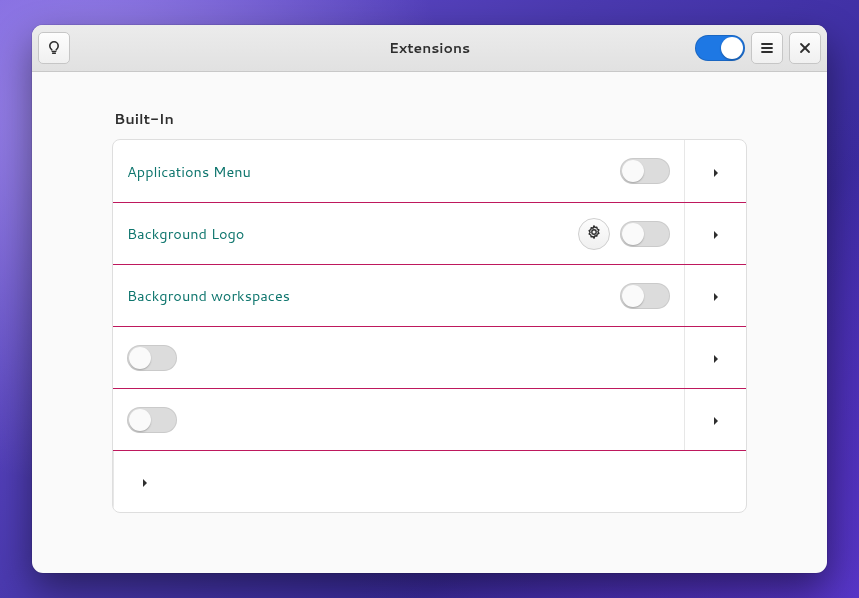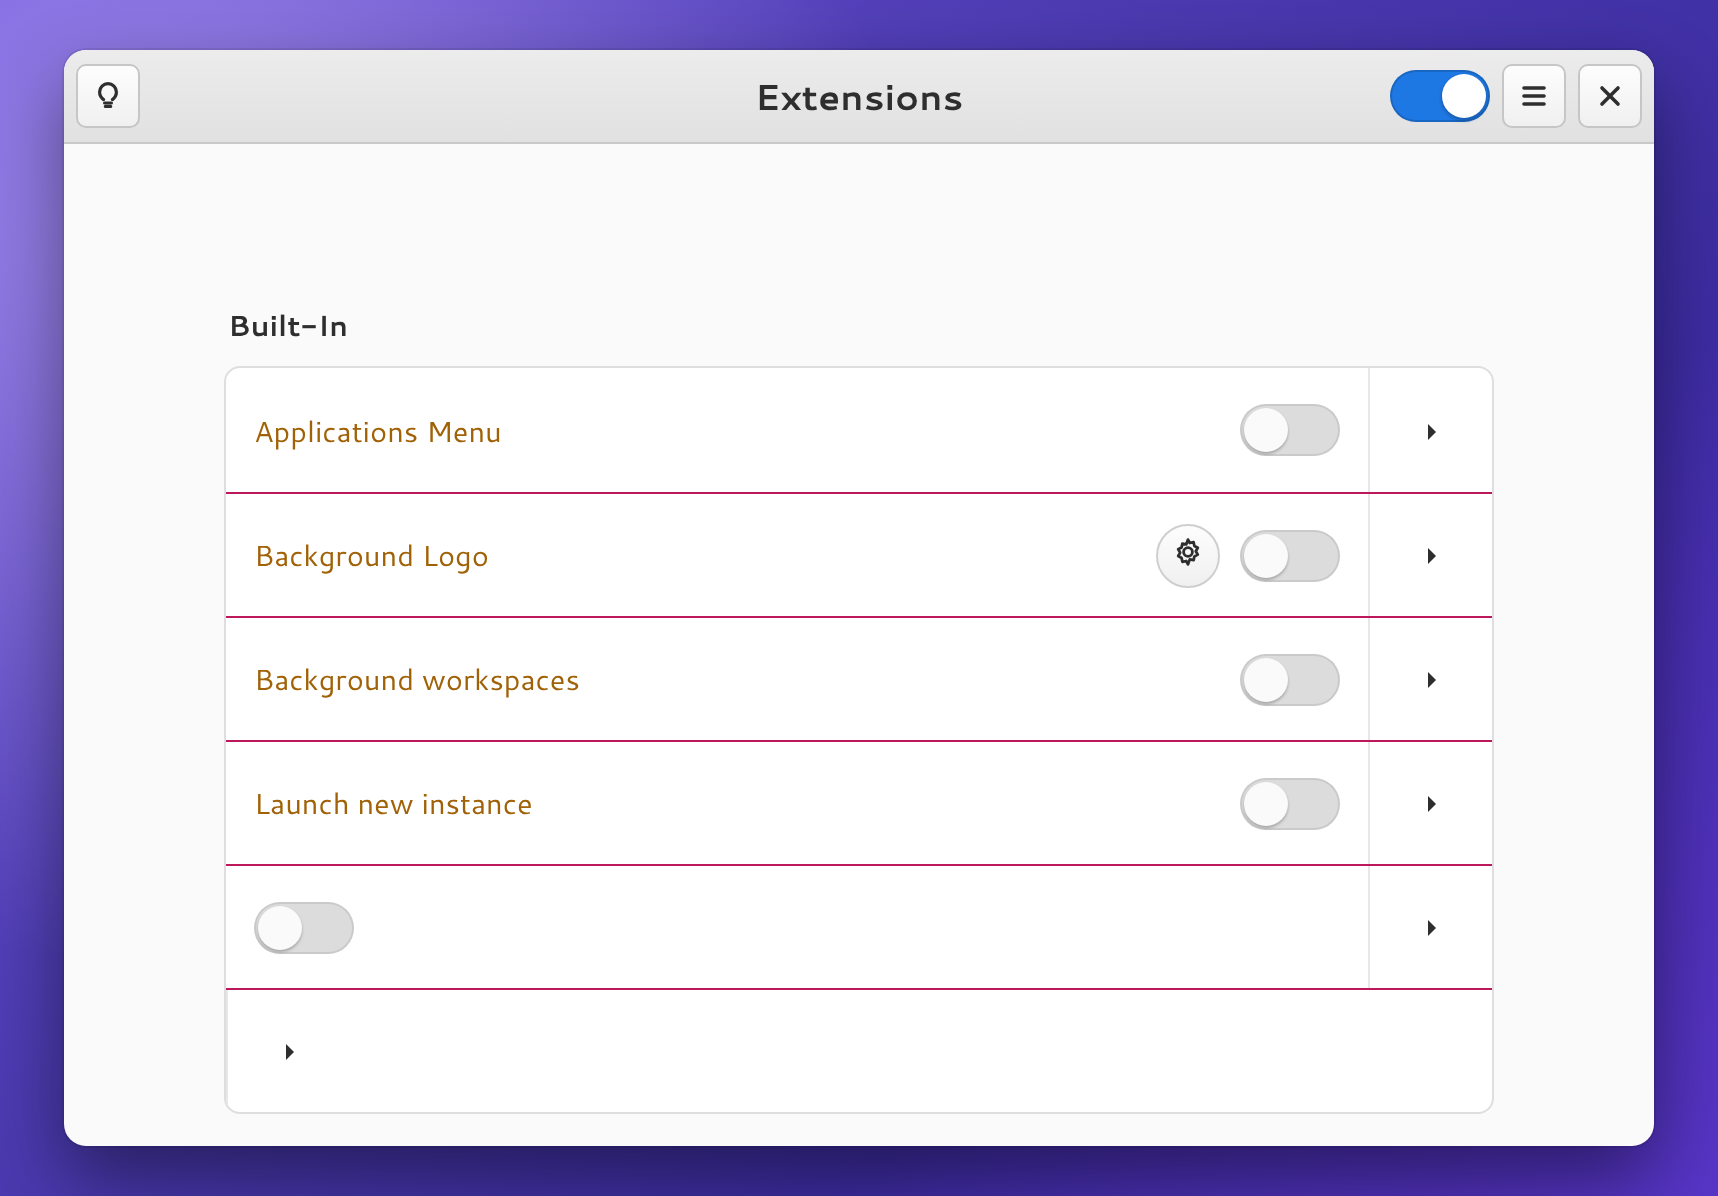--- a/index.html
+++ b/index.html
@@ -27,21 +27,21 @@
     height: 47px;
     background: linear-gradient(#ececec,#e1e1e1);
     border-bottom: 1px solid #c8c8c8;
     display: flex; align-items: center;
     padding: 0 6px;
     gap: 6px;
     position: relative;
   }
   .hb-title {
     position: absolute; left: 0; right: 0; text-align: center;
-    font-weight: 700; font-size: 18px; color: #2e2e2e;
+    font-weight: 700; font-size: 14px; color: #2e2e2e;
     pointer-events: none;
   }
   .hb-left, .hb-right { display: flex; align-items: center; gap: 6px; z-index: 1; }
   .hb-right { margin-left: auto; }
 
   .hb-btn {
     width: 32px; height: 32px;
     border: 1px solid #c6c6c6;
     background: linear-gradient(#fdfdfd,#f0f0f0);
     border-radius: 5px;
@@ -61,21 +61,20 @@
   .hb-switch.on  { background: #1e78e4; }
   .hb-switch .knob {
     position: absolute; top: 1px; width: 22px; height: 22px;
     border-radius: 50%; background: #fff; box-shadow: 0 1px 2px rgba(0,0,0,.3);
   }
   .hb-switch.on  .knob { right: 1px; }
 
   .content {
     flex: 1; overflow: auto;
     padding: 36px 80px 40px;
-    margin-top: 44px;
   }
 
   .section-title {
     font-weight: 700; font-size: 14.5px; color: #2e2e2e;
     margin: 0 0 10px 2px;
   }
 
   .list {
     border: 1px solid #dedede;
     border-radius: 8px;
@@ -90,21 +89,21 @@
   }
   .row:first-child { border-top: none; }
 
   .row-main {
     flex: 1;
     display: flex; align-items: center;
     padding: 0 14px;
     gap: 10px;
   }
   .row-label {
-    font-size: 14.5px; color: #a16207;
+    font-size: 14.5px; color: #0f766e;
     flex: 1;
   }
 
   .prefs-btn {
     width: 32px; height: 32px;
     border: 1px solid #cfcfcf;
     background: linear-gradient(#fdfdfd,#f0f0f0);
     border-radius: 50%;
     display: flex; align-items: center; justify-content: center;
     cursor: pointer;
@@ -222,21 +221,20 @@
             </div>
           </div>
           <div class="row-expand">
             <span><svg viewBox="0 0 10 10" fill="currentColor">
                 <path d="M3 1l4 4-4 4z"></path>
               </svg></span>
           </div>
         </div>
         <div class="row">
           <div class="row-main">
-            <div class="row-label">Launch new instance</div>
             <div class="row-toggle">
               <div class="knob"></div>
             </div>
           </div>
           <div class="row-expand">
             <span><svg viewBox="0 0 10 10" fill="currentColor">
                 <path d="M3 1l4 4-4 4z"></path>
               </svg></span>
           </div>
         </div>

